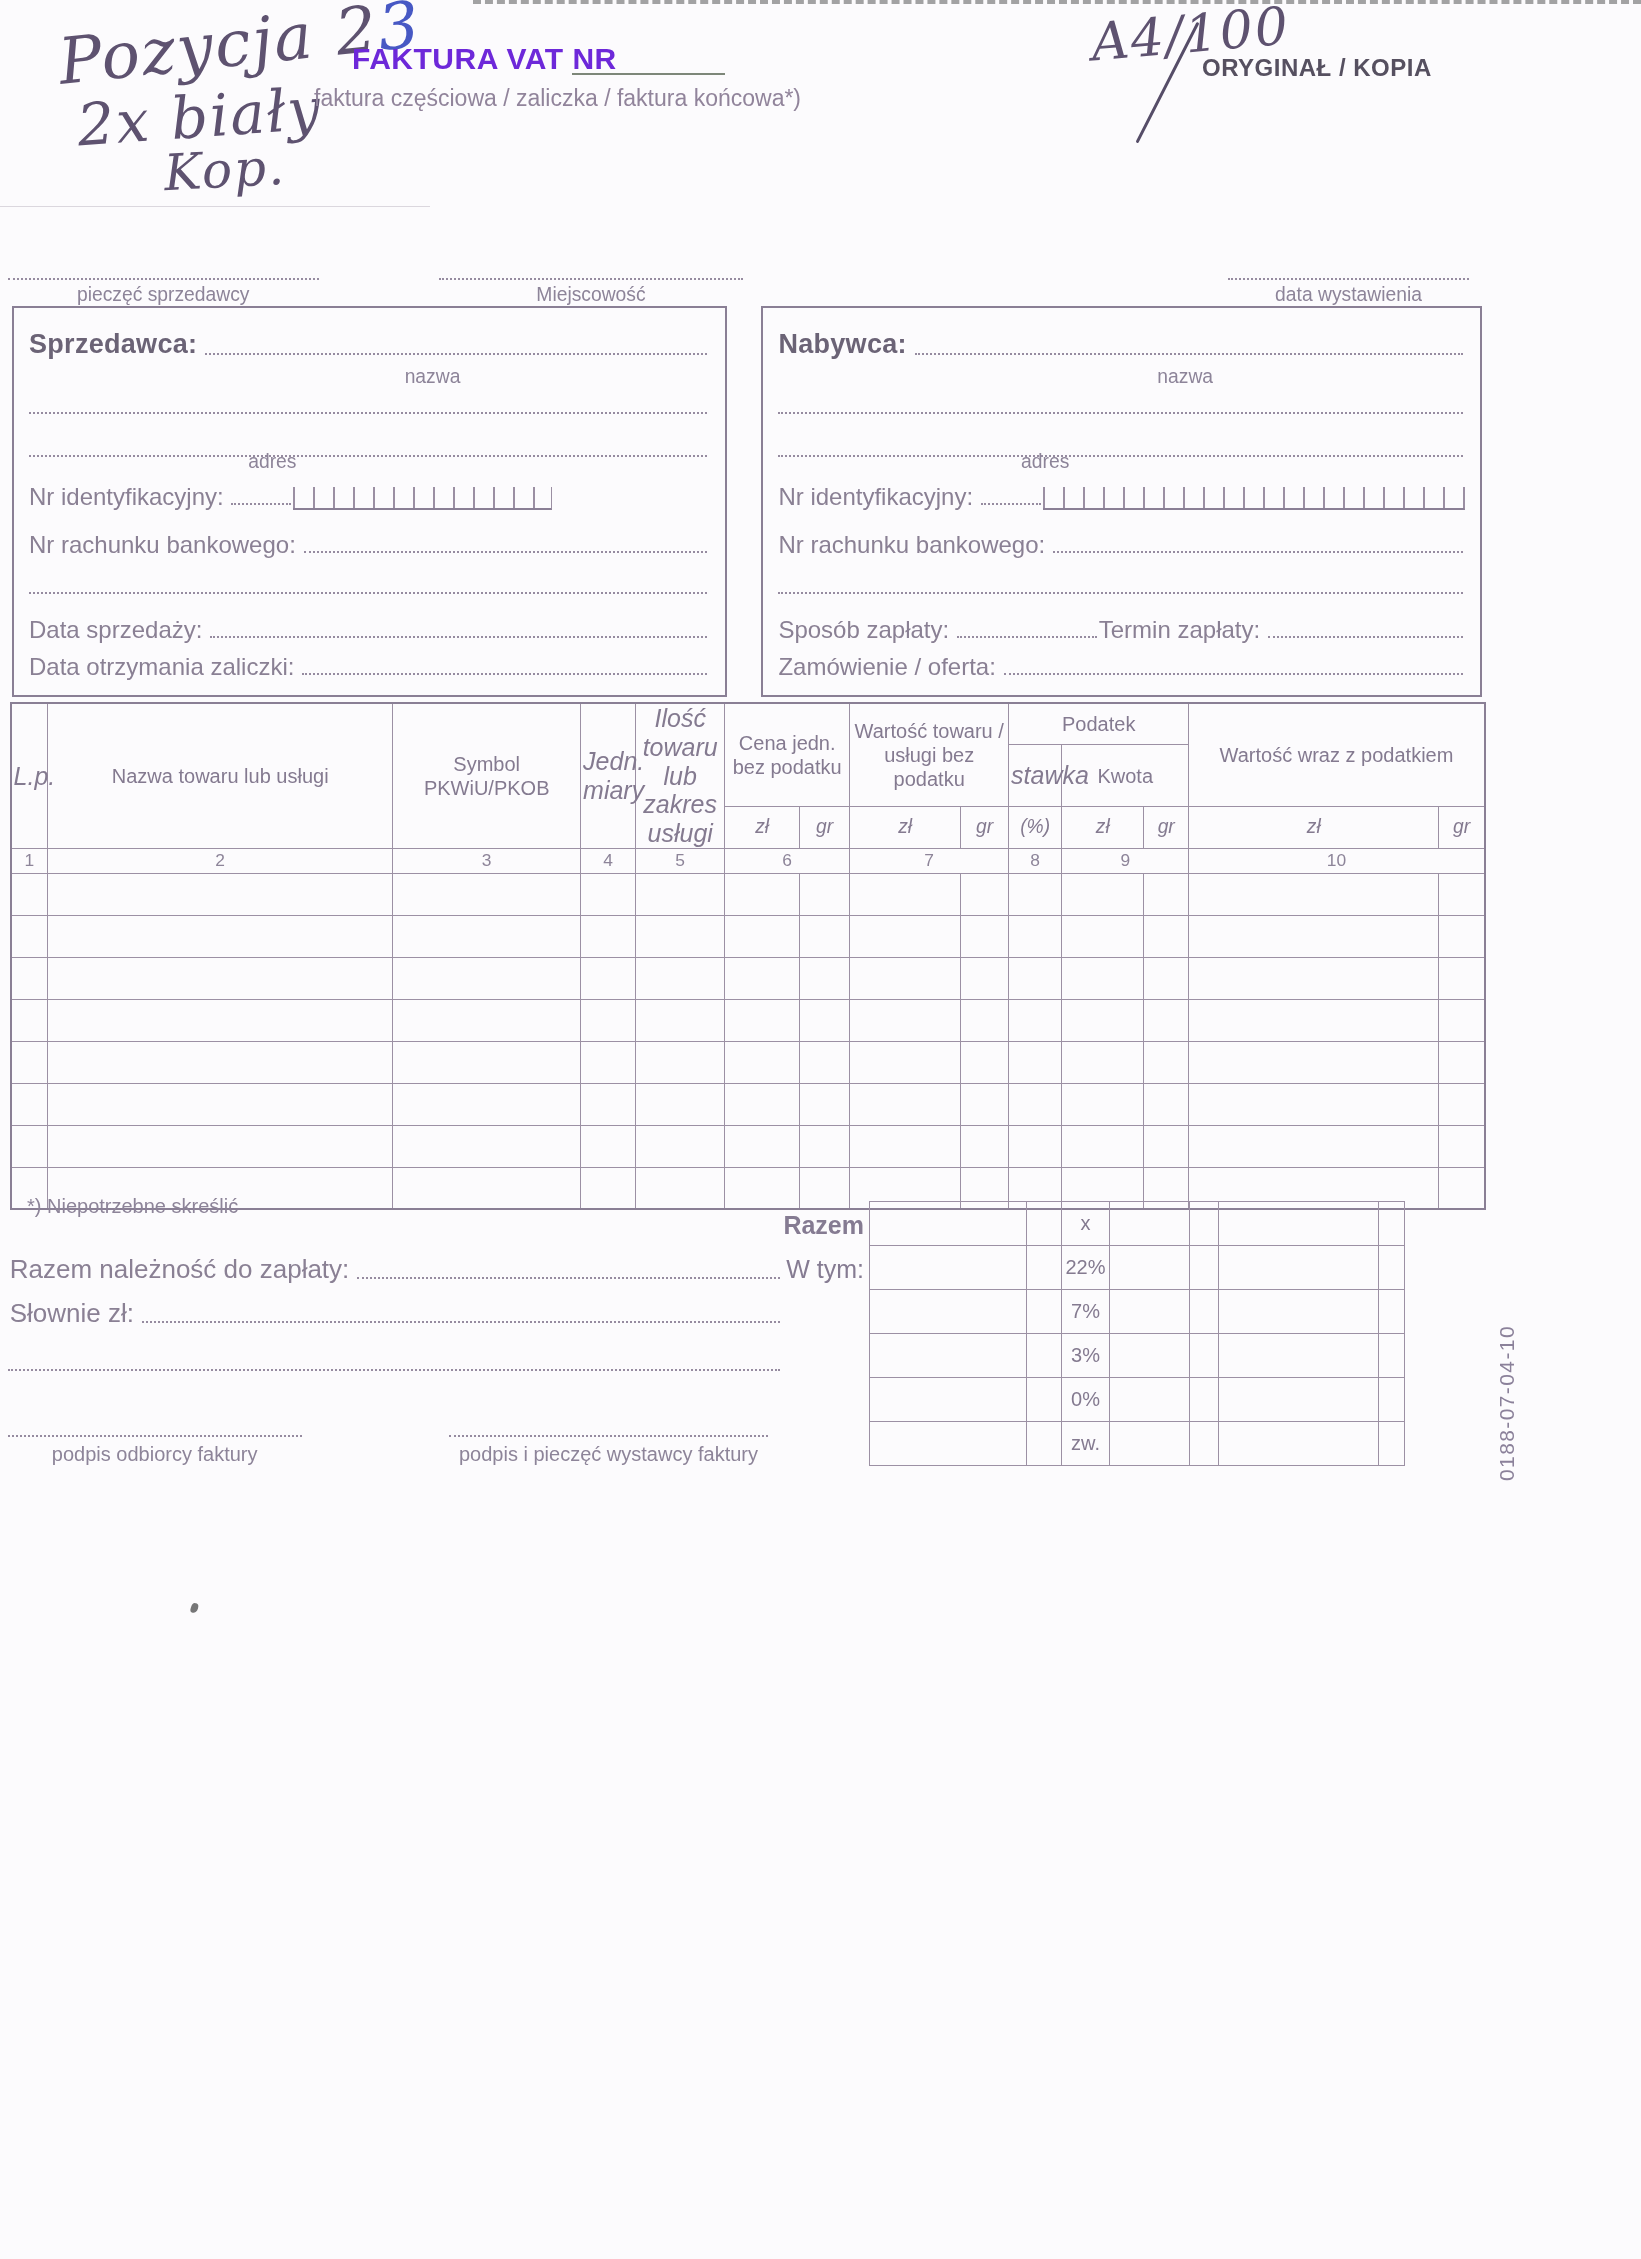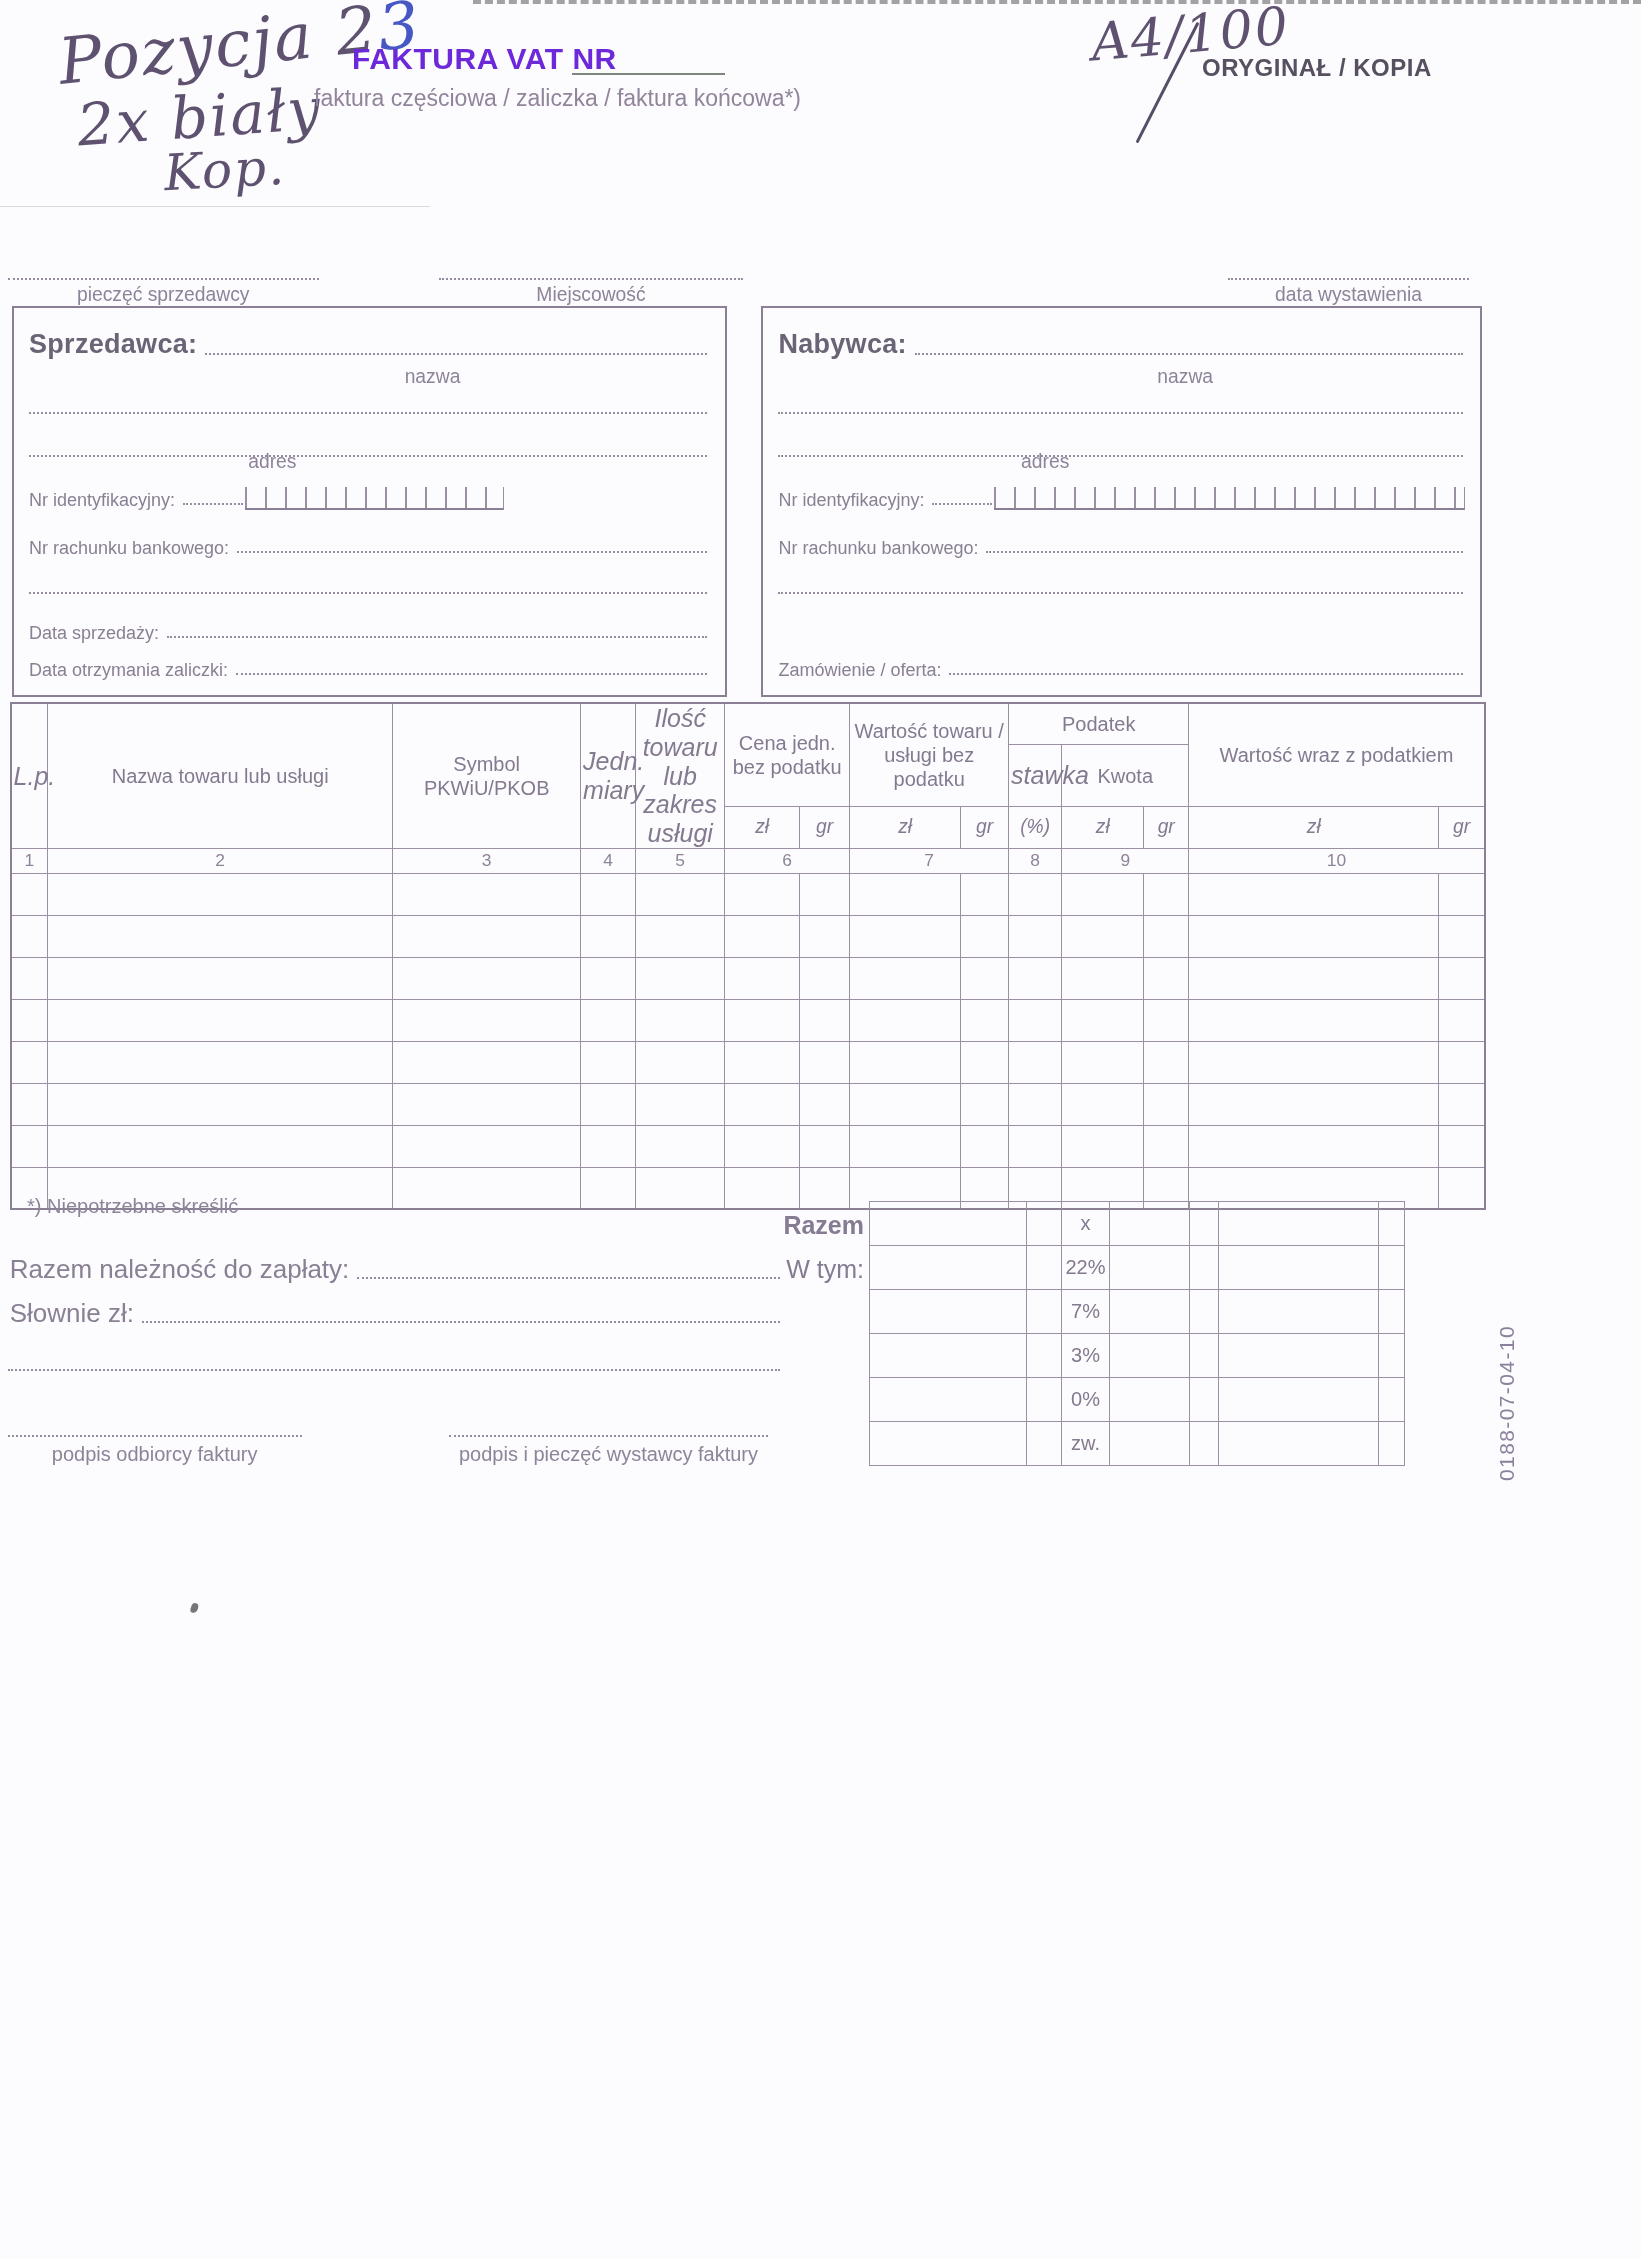--- a/index.html
+++ b/index.html
@@ -37,21 +37,21 @@
   .subtitle { position:absolute; left:314px; top:85px; font-size:23px; color:#91849b; }
   .orig-copy { position:absolute; left:1202px; top:54px; font-size:24px; font-weight:bold;
     color:#565060; letter-spacing:0.5px; }
   
   .cap-group { position:absolute; text-align:center; }
   .cap-group .dotline { border-bottom:2.9px dotted #968ba0; height:0; }
   .cap-group .cap-lbl { font-size:19.3px; color:#8d8499; margin-top:3.9px; display:block; }
   
   .box { position:absolute; border:2.4px solid #8a7f95; }
   .row { position:absolute; left:15.4px; right:15.4px; display:flex; align-items:flex-end; height:33px; }
-  .lbl { font-size:18px; color:#8a8094; white-space:nowrap; }
+  .lbl { font-size:24px; color:#8a8094; white-space:nowrap; }
   .lbl.bold { font-size:27px; font-weight:bold; color:#6b6376; letter-spacing:0.3px; }
   .dots { flex:1 1 auto; border-bottom:2.9px dotted #968ba0; height:0; margin:0 1.9px 5.8px 7.7px; }
   .dots.fixed { flex:0 0 auto; }
   .filler { flex:1 1 auto; }
   .cap { position:absolute; font-size:19.3px; color:#8d8499; }
   .ticks { flex:0 0 259px; height:23px; margin-bottom:1px;
     background:repeating-linear-gradient(90deg,#9b8fa3 0 1.9px, transparent 1.9px 20px);
     border-bottom:2.4px solid #8a7f95; border-right:1.9px solid #9b8fa3; }
   .ticks.wide { flex:1 1 auto; }
   
@@ -164,20 +164,26 @@
       <span class="dots fixed" style="flex-basis:60px;"></span>
       <span class="ticks wide"></span>
     </div>
     <div class="row" style="top:218px;">
       <span class="lbl">Nr rachunku bankowego:</span>
       <span class="dots"></span>
     </div>
     <div class="row" style="top:259px;">
         <span class="dots" style="margin-left:0;"></span>
       </div>
+    <div class="row" style="top:303px;">
+      <span class="lbl">Sposób zapłaty:</span>
+      <span class="dots fixed" style="flex-basis:140px;"></span>
+      <span class="lbl">Termin zapłaty:</span>
+      <span class="dots"></span>
+    </div>
     <div class="row" style="top:340px;">
       <span class="lbl">Zamówienie / oferta:</span>
       <span class="dots"></span>
     </div>
   </div>
 
   <table class="items">
     <colgroup>
       <col style="width:37px">
         <col style="width:345px">

